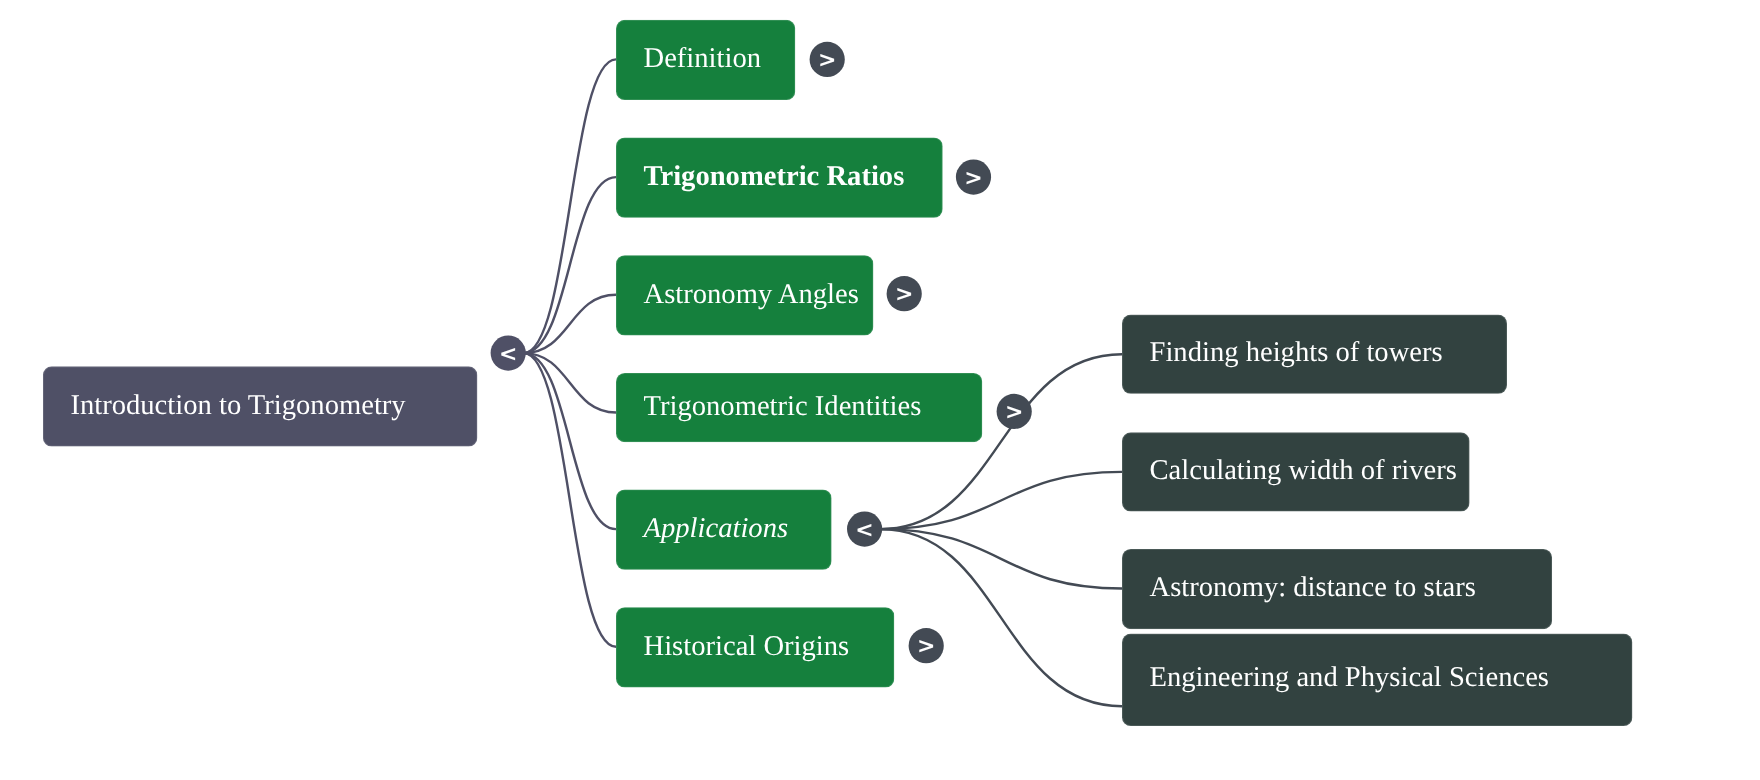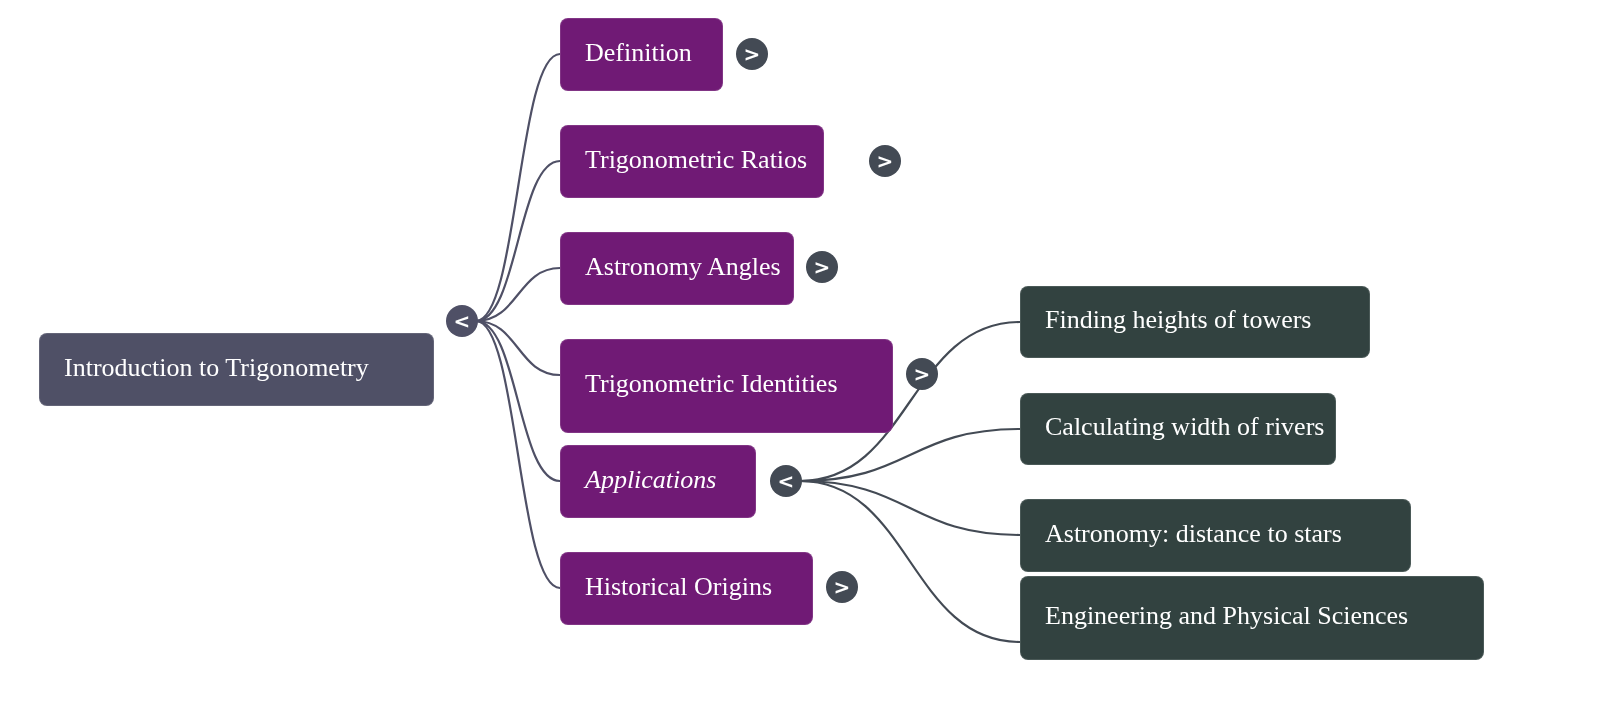--- a/index.html
+++ b/index.html
@@ -4,21 +4,21 @@
 <style>
   html, body { margin: 0; padding: 0; background: #ffffff; }
   body { width: 1600px; height: 709px; position: relative; overflow: hidden;
          font-family: "Liberation Serif", "DejaVu Serif", serif; }
   #links { position: absolute; left: 0; top: 0; width: 1600px; height: 709px; }
   .node { position: absolute; box-sizing: border-box; border-radius: 8px;
           color: #ffffff; font-size: 26px; line-height: 1; display: flex;
           align-items: center; padding-left: 24px; white-space: nowrap;
           cursor: pointer; border: 1px solid rgba(255,255,255,0.12); }
   .node.root { background: #4f5066; margin-top: 48px; }
-  .node.l1 { background: #701a75; }
+  .node.l1 { background: #15803d; }
   .node.l2 { background: #324240; }
   .node .label { position: relative; top: -2px; }
   .toggle { position: absolute; width: 32px; height: 32px; border-radius: 50%;
             color: #fff; font-family: "DejaVu Sans", sans-serif; font-size: 20px; font-weight: bold;
             display: flex; align-items: center; justify-content: center; cursor: pointer;
             box-sizing: border-box; }
   .toggle.root-t { background: #4f5066; }
   .toggle.l1-t { background: #434a54; }
 </style>
 </head>
@@ -44,35 +44,35 @@
   <span>&lt;</span>
 </div>
 
 <div class="node l1" style="left:560px; top:18px; width:163px; height:73px;">
   <span class="label">Definition</span>
 </div>
 <div class="toggle l1-t" style="left:736px; top:38px;">
   <span>&gt;</span>
 </div>
 
-<div class="node l1" style="left:560px; top:125px; width:264px; height:73px;">
+<div class="node l1" style="left:560px; top:125px; width:297px; height:73px;font-weight:bold;">
   <span class="label">Trigonometric Ratios</span>
 </div>
 <div class="toggle l1-t" style="left:869px; top:145px;">
   <span>&gt;</span>
 </div>
 
 <div class="node l1" style="left:560px; top:232px; width:234px; height:73px;">
   <span class="label">Astronomy Angles</span>
 </div>
 <div class="toggle l1-t" style="left:806px; top:251px;">
   <span>&gt;</span>
 </div>
 
-<div class="node l1" style="left:560px; top:339px; width:333px; height:94px;">
+<div class="node l1" style="left:560px; top:339px; width:333px; height:63px;">
   <span class="label">Trigonometric Identities</span>
 </div>
 <div class="toggle l1-t" style="left:906px; top:358px; z-index:2;">
   <span>&gt;</span>
 </div>
 
 <div class="node l1" style="left:560px; top:445px; width:196px; height:73px;font-style:italic;">
   <span class="label">Applications</span>
 </div>
 <div class="toggle l1-t" style="left:770px; top:465px;">

